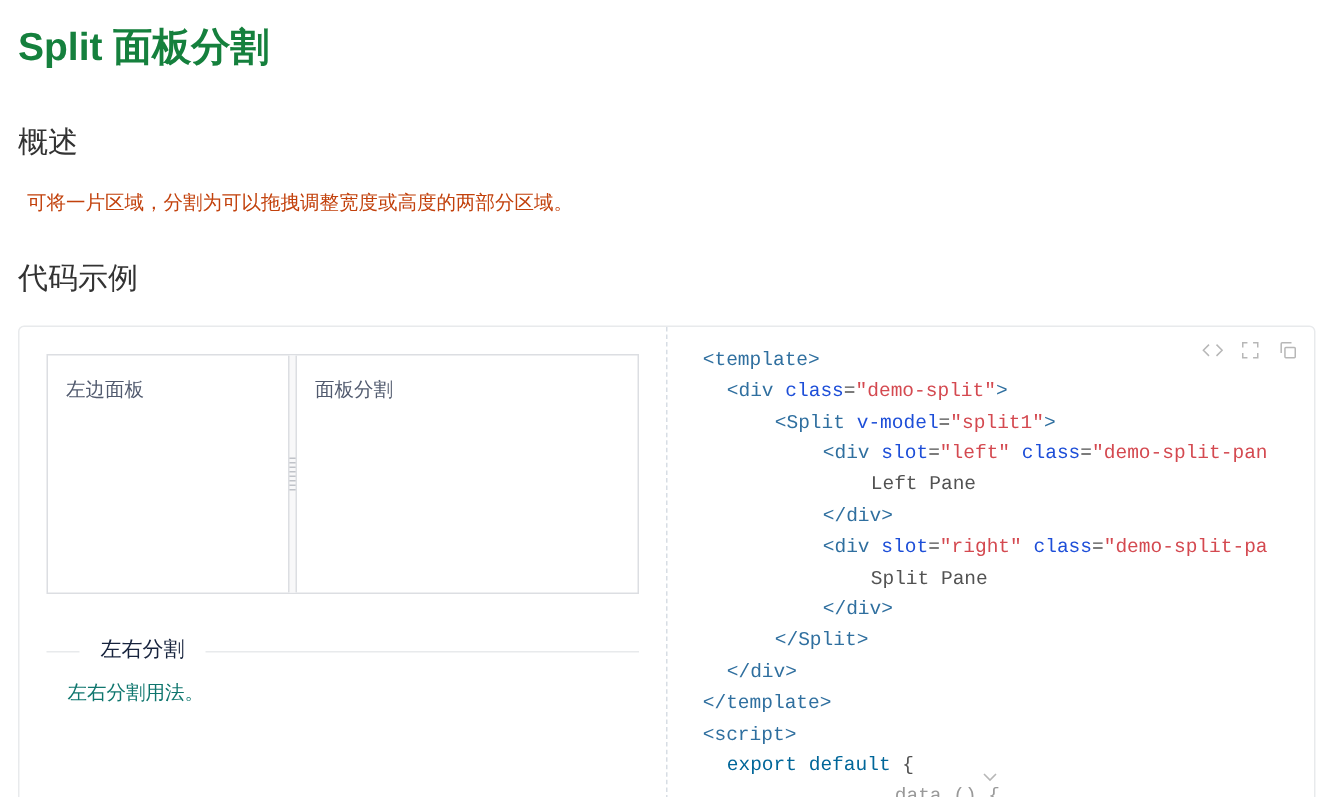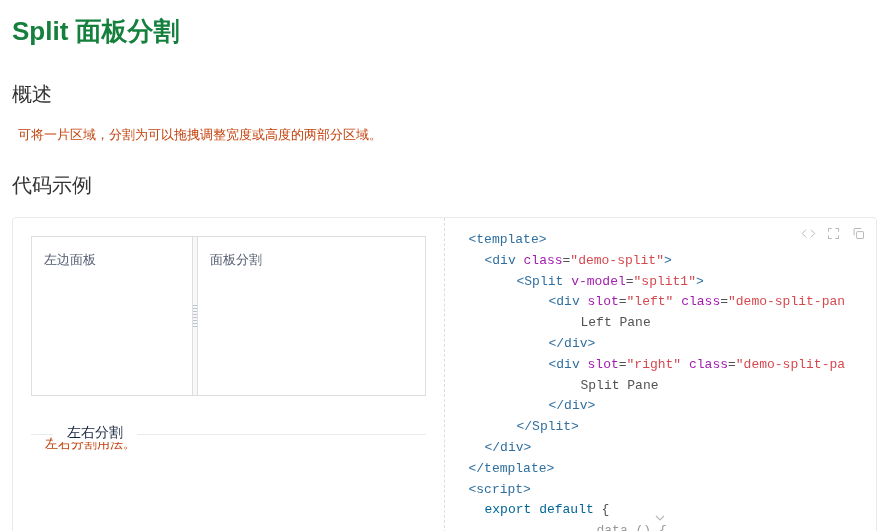--- a/index.html
+++ b/index.html
@@ -92,42 +92,43 @@
     position: absolute;
     top: -10px;
     left: 22px;
     background: #fff;
     padding: 0 14px;
     font-size: 14px;
     color: #17233d;
   }
   .caption-desc {
     font-size: 13px;
-    color: #c2410c;
+    color: #0f766e;
+    margin-top: 18px;
     margin-left: 14px;
   }
   .code-area {
     width: 50%;
     position: relative;
     padding: 12px 10px 0 24px;
     font-family: Consolas, Menlo, Courier, monospace;
     font-size: 13px;
     line-height: 1.6;
     color: #525252;
     overflow: hidden;
     white-space: nowrap;
   }
   .code-line { }
   .ind1 { padding-left: 16px; }
   .ind2 { padding-left: 48px; }
   .ind3 { padding-left: 80px; }
   .ind4 { padding-left: 112px; }
   .ind5 { padding-left: 128px; }
   .tok-tag   { color: #2f6f9f; }
-  .tok-attr  { color: #a21caf; }
+  .tok-attr  { color: #1d4ed8; }
   .tok-str   { color: #d44950; }
   .tok-kw    { color: #069; }
   .tok-fn    { color: #999; }
   .toolbar {
     position: absolute;
     top: 8px;
     right: 10px;
     display: flex;
     gap: 10px;
     color: #b7b7b7;

